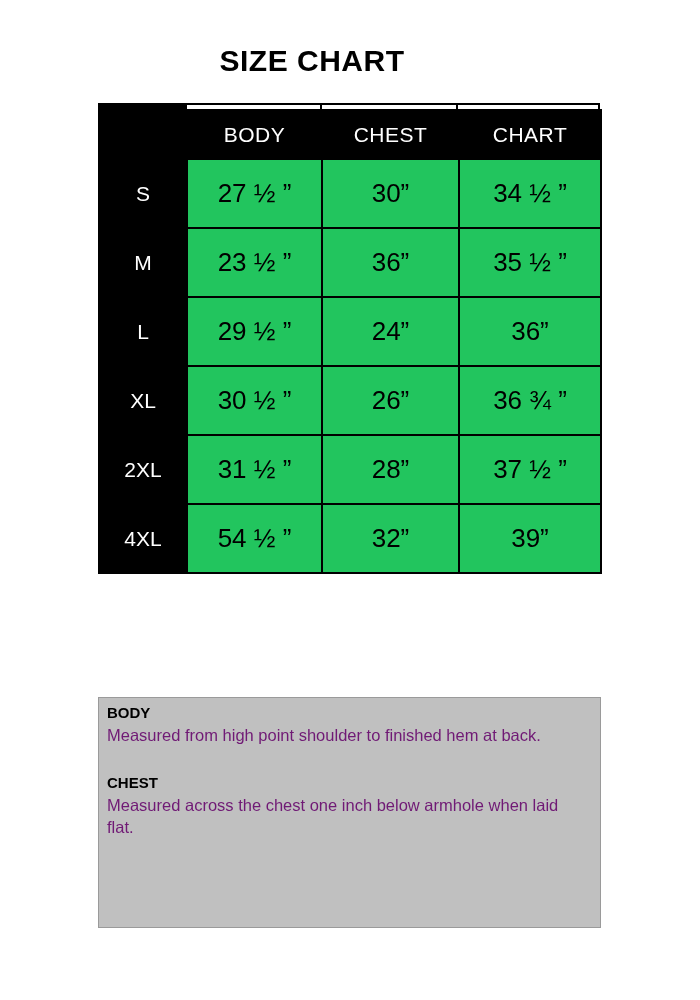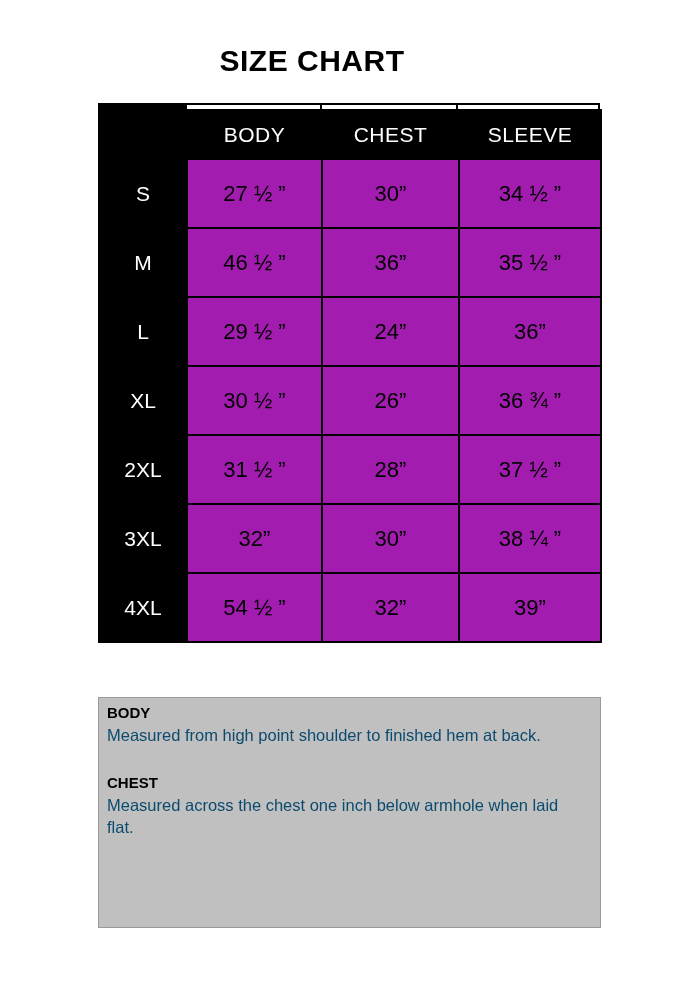--- a/index.html
+++ b/index.html
@@ -73,23 +73,23 @@
     font-size: 21px;
     height: 47px;
     letter-spacing: 0.5px;
   }
   table.size-table td.size-label {
     background: #000;
     color: #fff;
     font-size: 21px;
   }
   table.size-table tbody td {
-    background: #a21caf;
+    background: #22c55e;
     color: #000;
-    font-size: 22px;
+    font-size: 26px;
     height: 67px;
   }
 
   
   .notes-box {
     position: absolute;
     left: 98px; top: 697px;
     width: 503px; height: 231px;
     box-sizing: border-box;
     background: #c0c0c0;
@@ -99,21 +99,21 @@
   .note + .note { margin-top: 26px; }
   .note-heading {
     font-size: 15px;
     font-weight: bold;
     line-height: 22px;
     color: #000;
   }
   .note-text {
     font-size: 16.5px;
     line-height: 22px;
-    color: #0c4a6e;
+    color: #701a75;
   }
 </style>
 </head>
 <body>
 
 <h1 class="page-title">SIZE CHART</h1>
 
 <div class="table-wrap">
   <div class="top-line">
     <span class="tick t1"></span>
@@ -128,59 +128,53 @@
       <col style="width:88px">
         <col style="width:135px">
         <col style="width:137px">
         <col style="width:142px">
     </colgroup>
     <thead>
       <tr>
         <th></th>
         <th>BODY</th>
         <th>CHEST</th>
-        <th>SLEEVE</th>
+        <th>CHART</th>
       </tr>
     </thead>
     <tbody>
       <tr>
         <td class="size-label">S</td>
         <td>27 ½ ”</td>
         <td>30”</td>
         <td>34 ½ ”</td>
       </tr>
       <tr>
         <td class="size-label">M</td>
-        <td>46 ½ ”</td>
+        <td>23 ½ ”</td>
         <td>36”</td>
         <td>35 ½ ”</td>
       </tr>
       <tr>
         <td class="size-label">L</td>
         <td>29 ½ ”</td>
         <td>24”</td>
         <td>36”</td>
       </tr>
       <tr>
         <td class="size-label">XL</td>
         <td>30 ½ ”</td>
         <td>26”</td>
         <td>36 ¾ ”</td>
       </tr>
       <tr>
         <td class="size-label">2XL</td>
         <td>31 ½ ”</td>
         <td>28”</td>
         <td>37 ½ ”</td>
-      </tr>
-      <tr>
-        <td class="size-label">3XL</td>
-        <td>32”</td>
-        <td>30”</td>
-        <td>38 ¼ ”</td>
       </tr>
       <tr>
         <td class="size-label">4XL</td>
         <td>54 ½ ”</td>
         <td>32”</td>
         <td>39”</td>
       </tr>
     </tbody>
   </table>
 </div>

